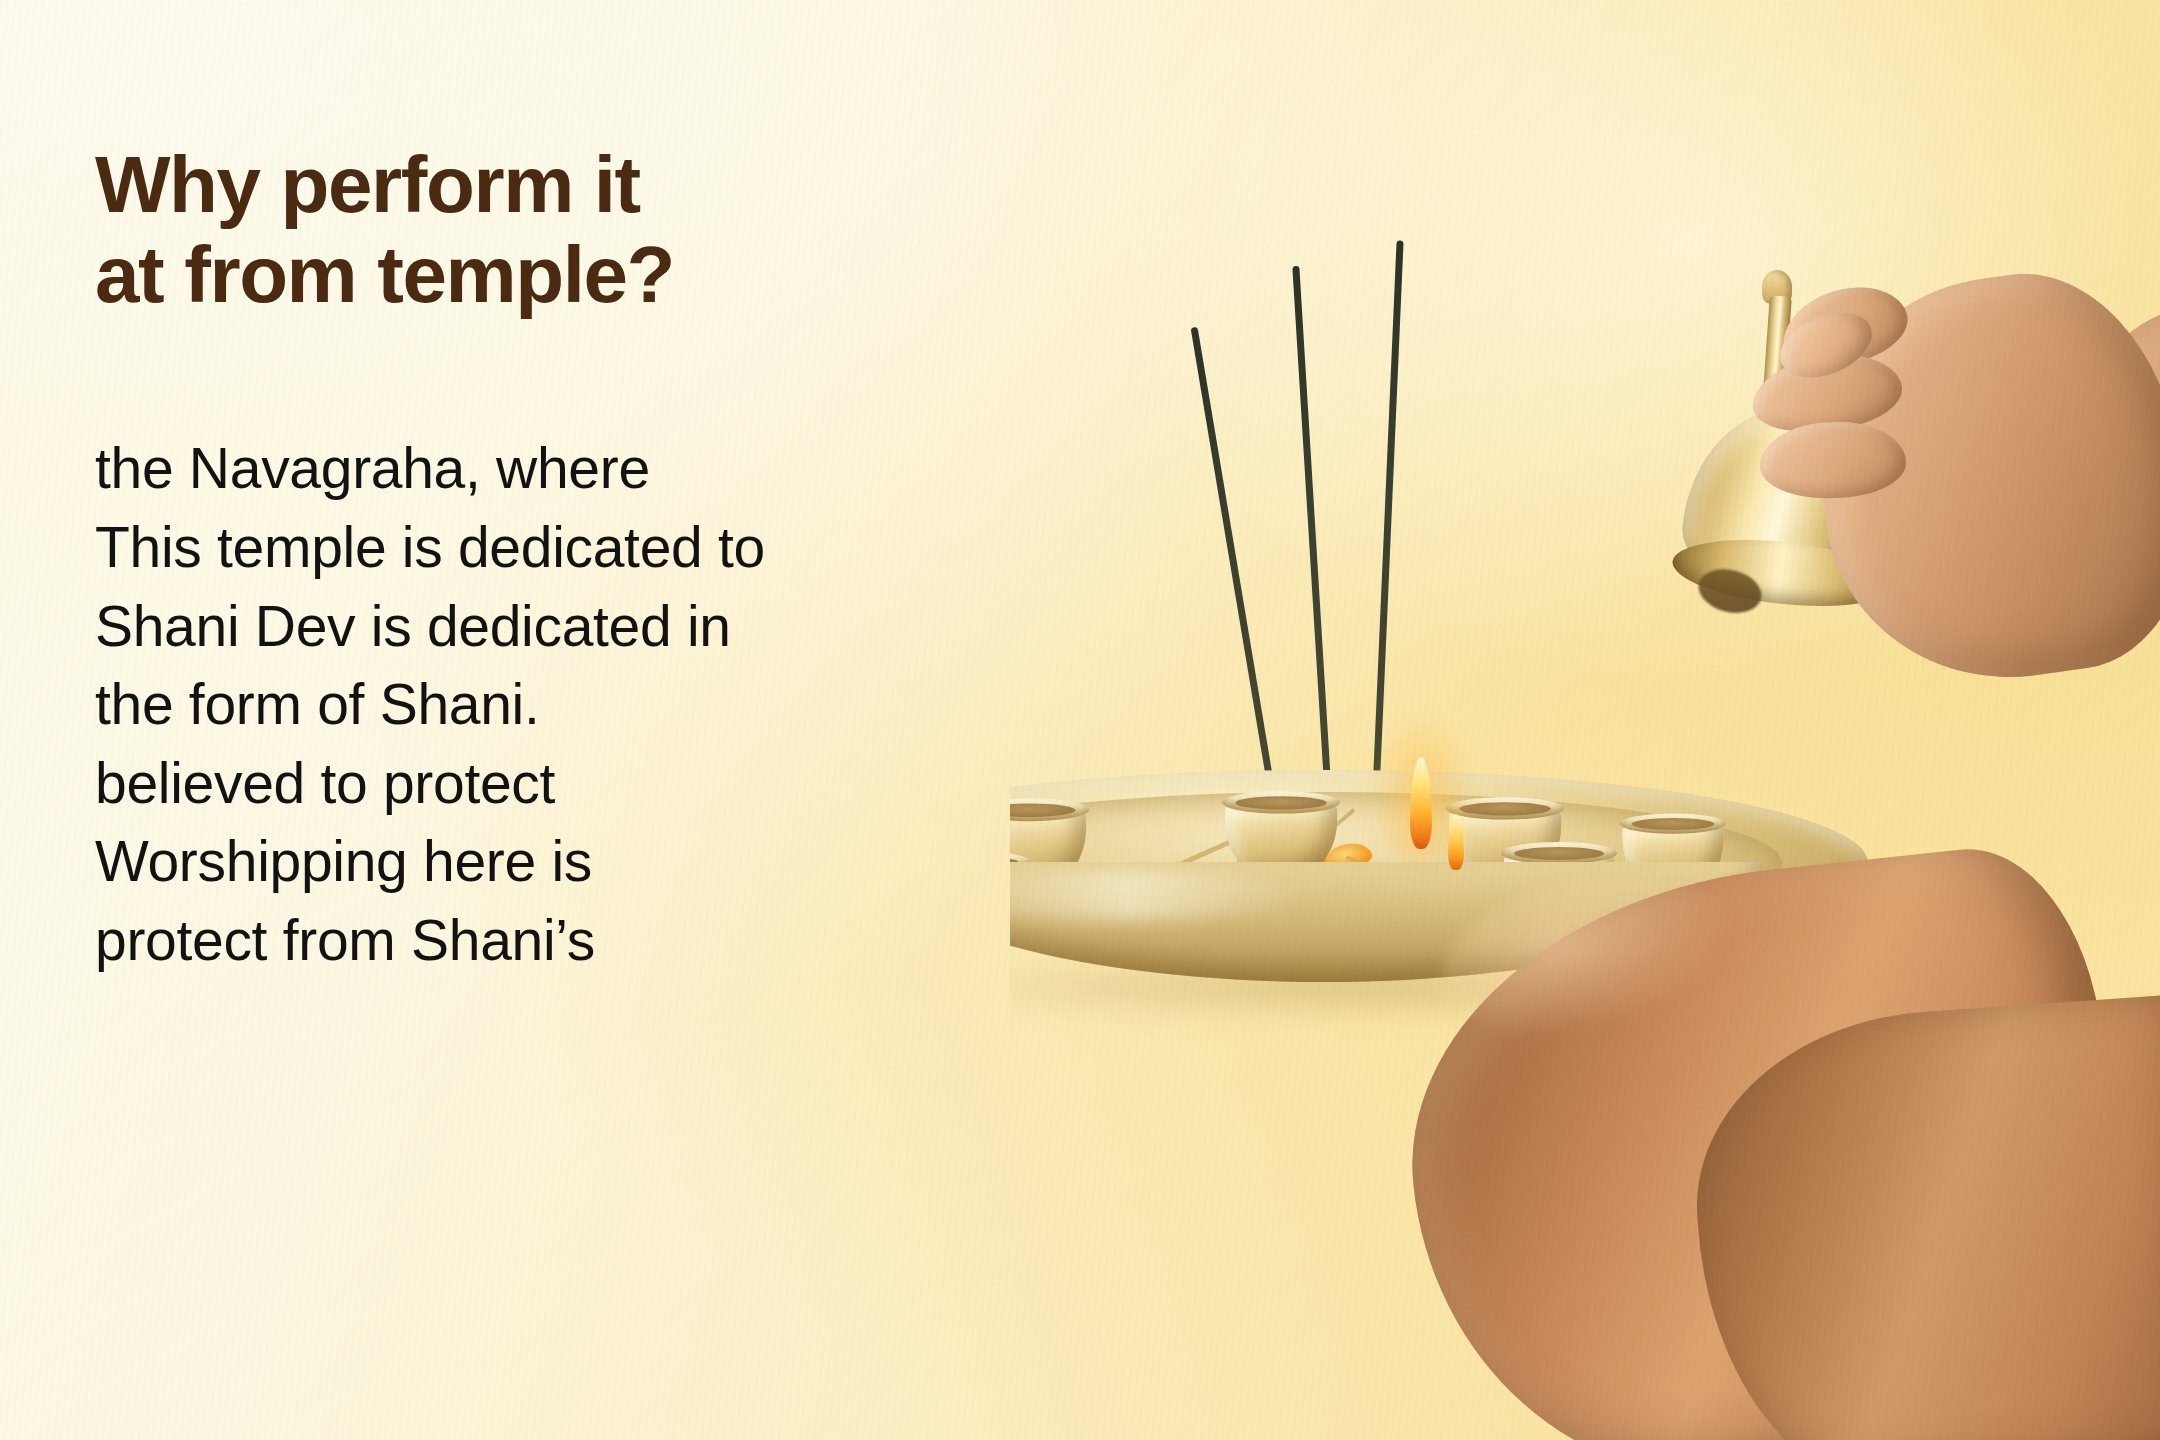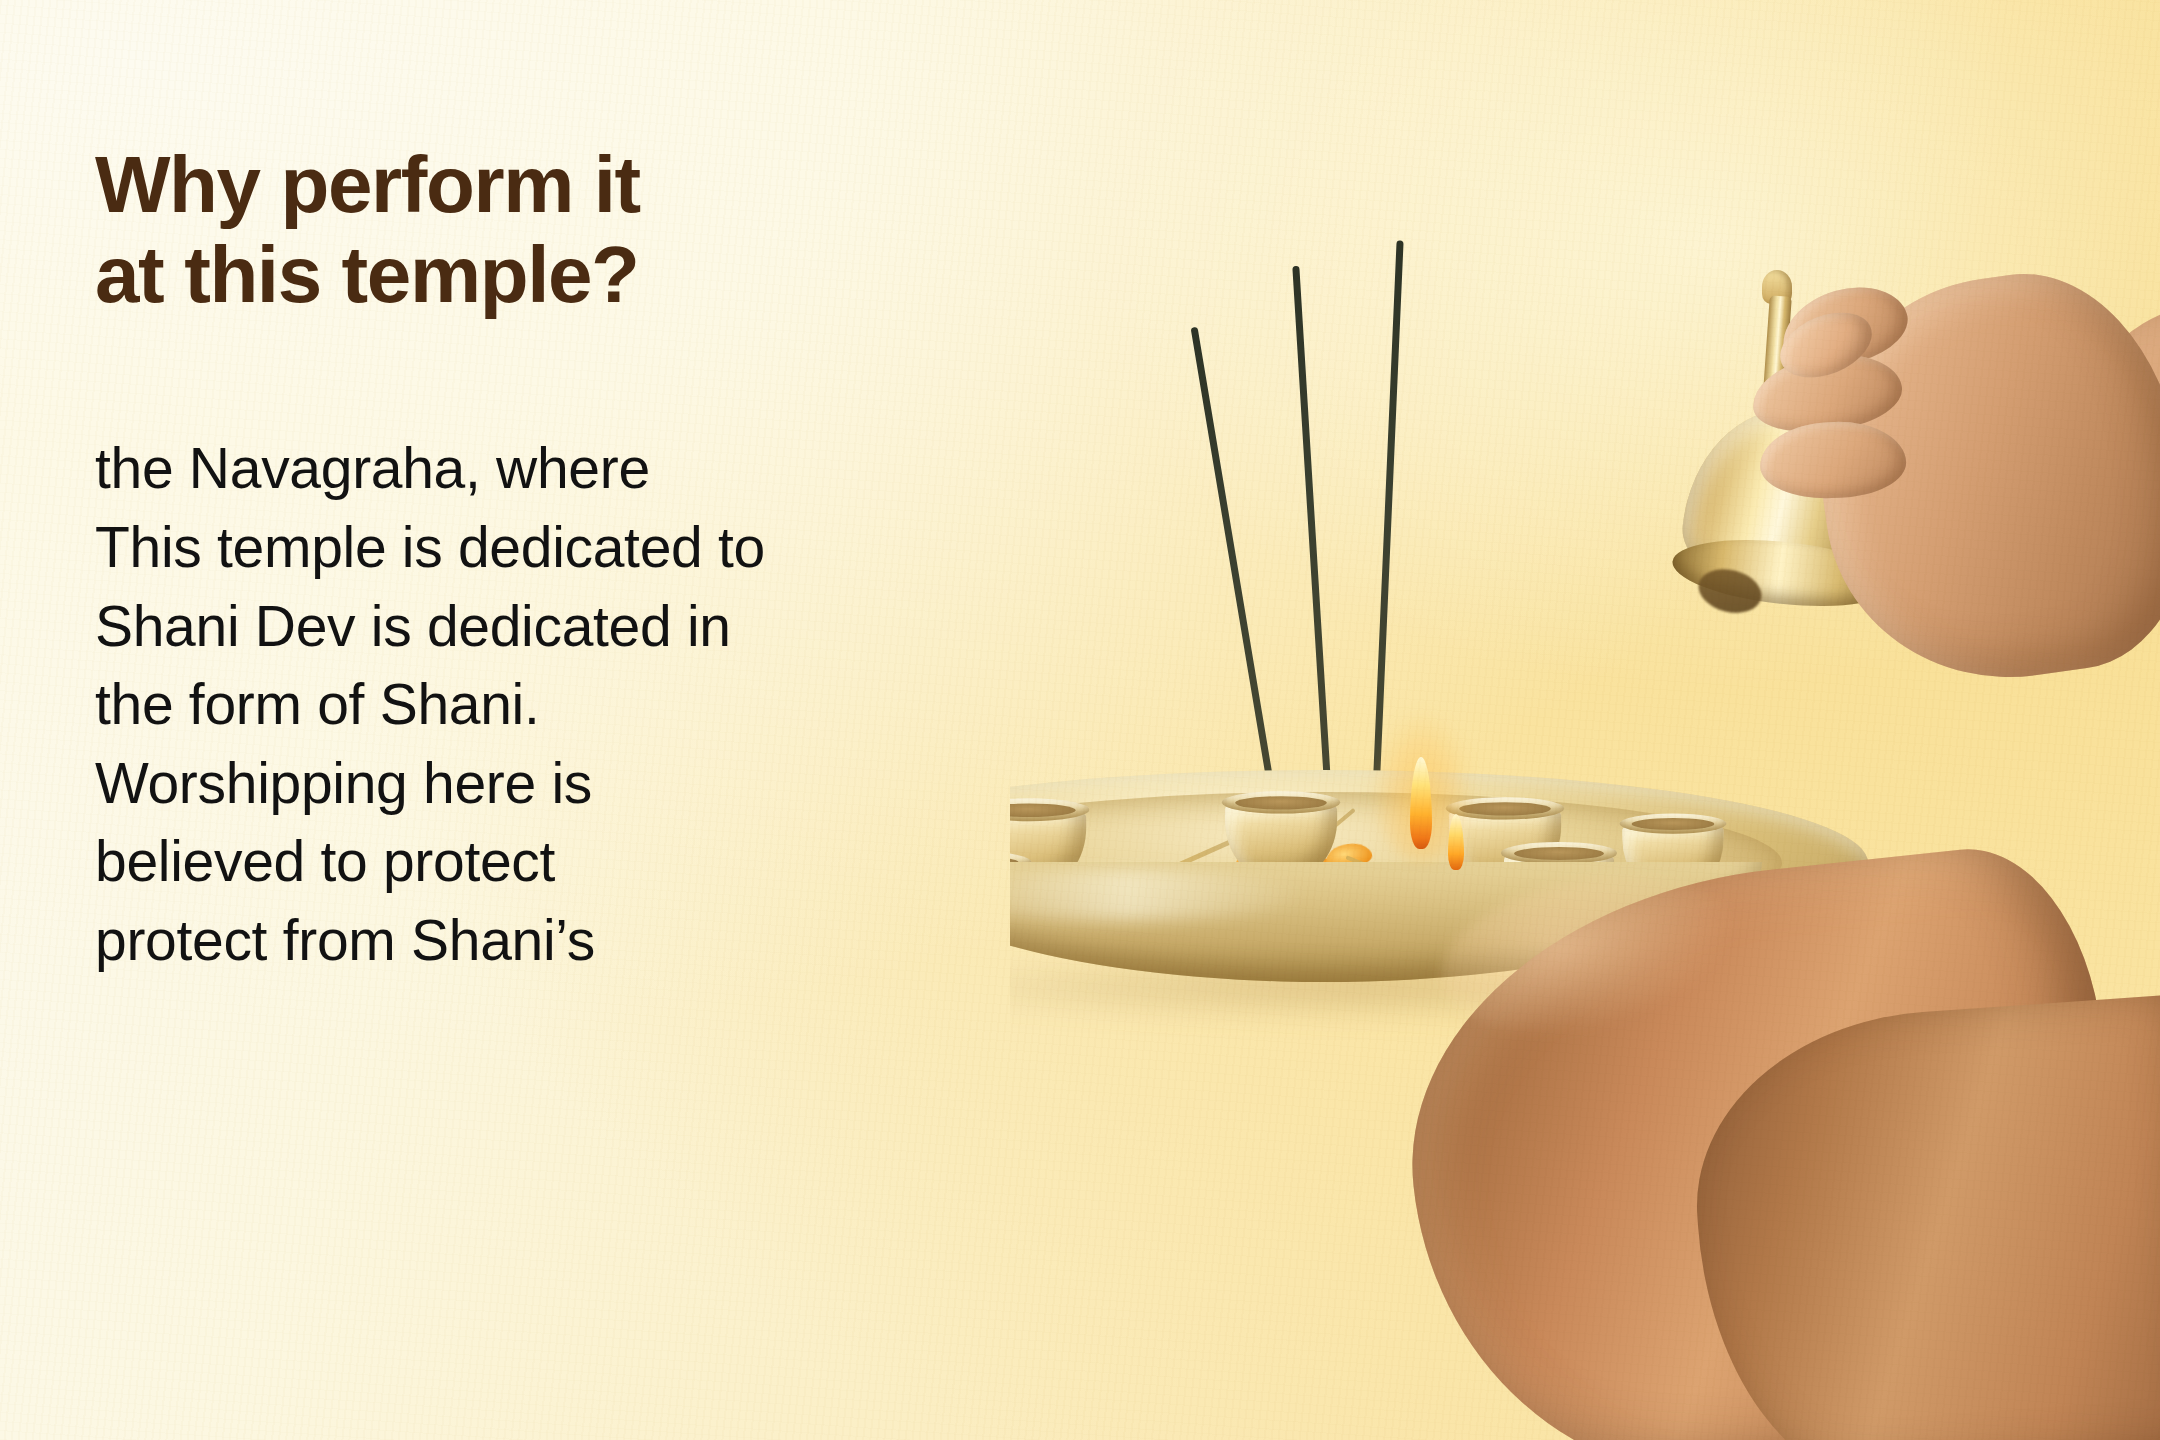--- a/index.html
+++ b/index.html
@@ -312,28 +312,28 @@
     <div id="arm-lower"></div>
 
   </div>
 
   <div id="grain"></div>
 
   <div id="textcol">
 
     <h1 class="headline">
       <span class="hl-line">Why perform it</span>
-      <span class="hl-line">at this temple?</span>
+      <span class="hl-line">at from temple?</span>
     </h1>
 
     <p id="body">
       <span class="bl">the Navagraha, where</span>
       <span class="bl">This temple is dedicated to</span>
       <span class="bl">Shani Dev is dedicated in</span>
       <span class="bl">the form of Shani.</span>
+      <span class="bl">believed to protect</span>
       <span class="bl">Worshipping here is</span>
-      <span class="bl">believed to protect</span>
       <span class="bl">protect from Shani’s</span>
     </p>
 
   </div>
 
 </div>
 
 </body></html>

